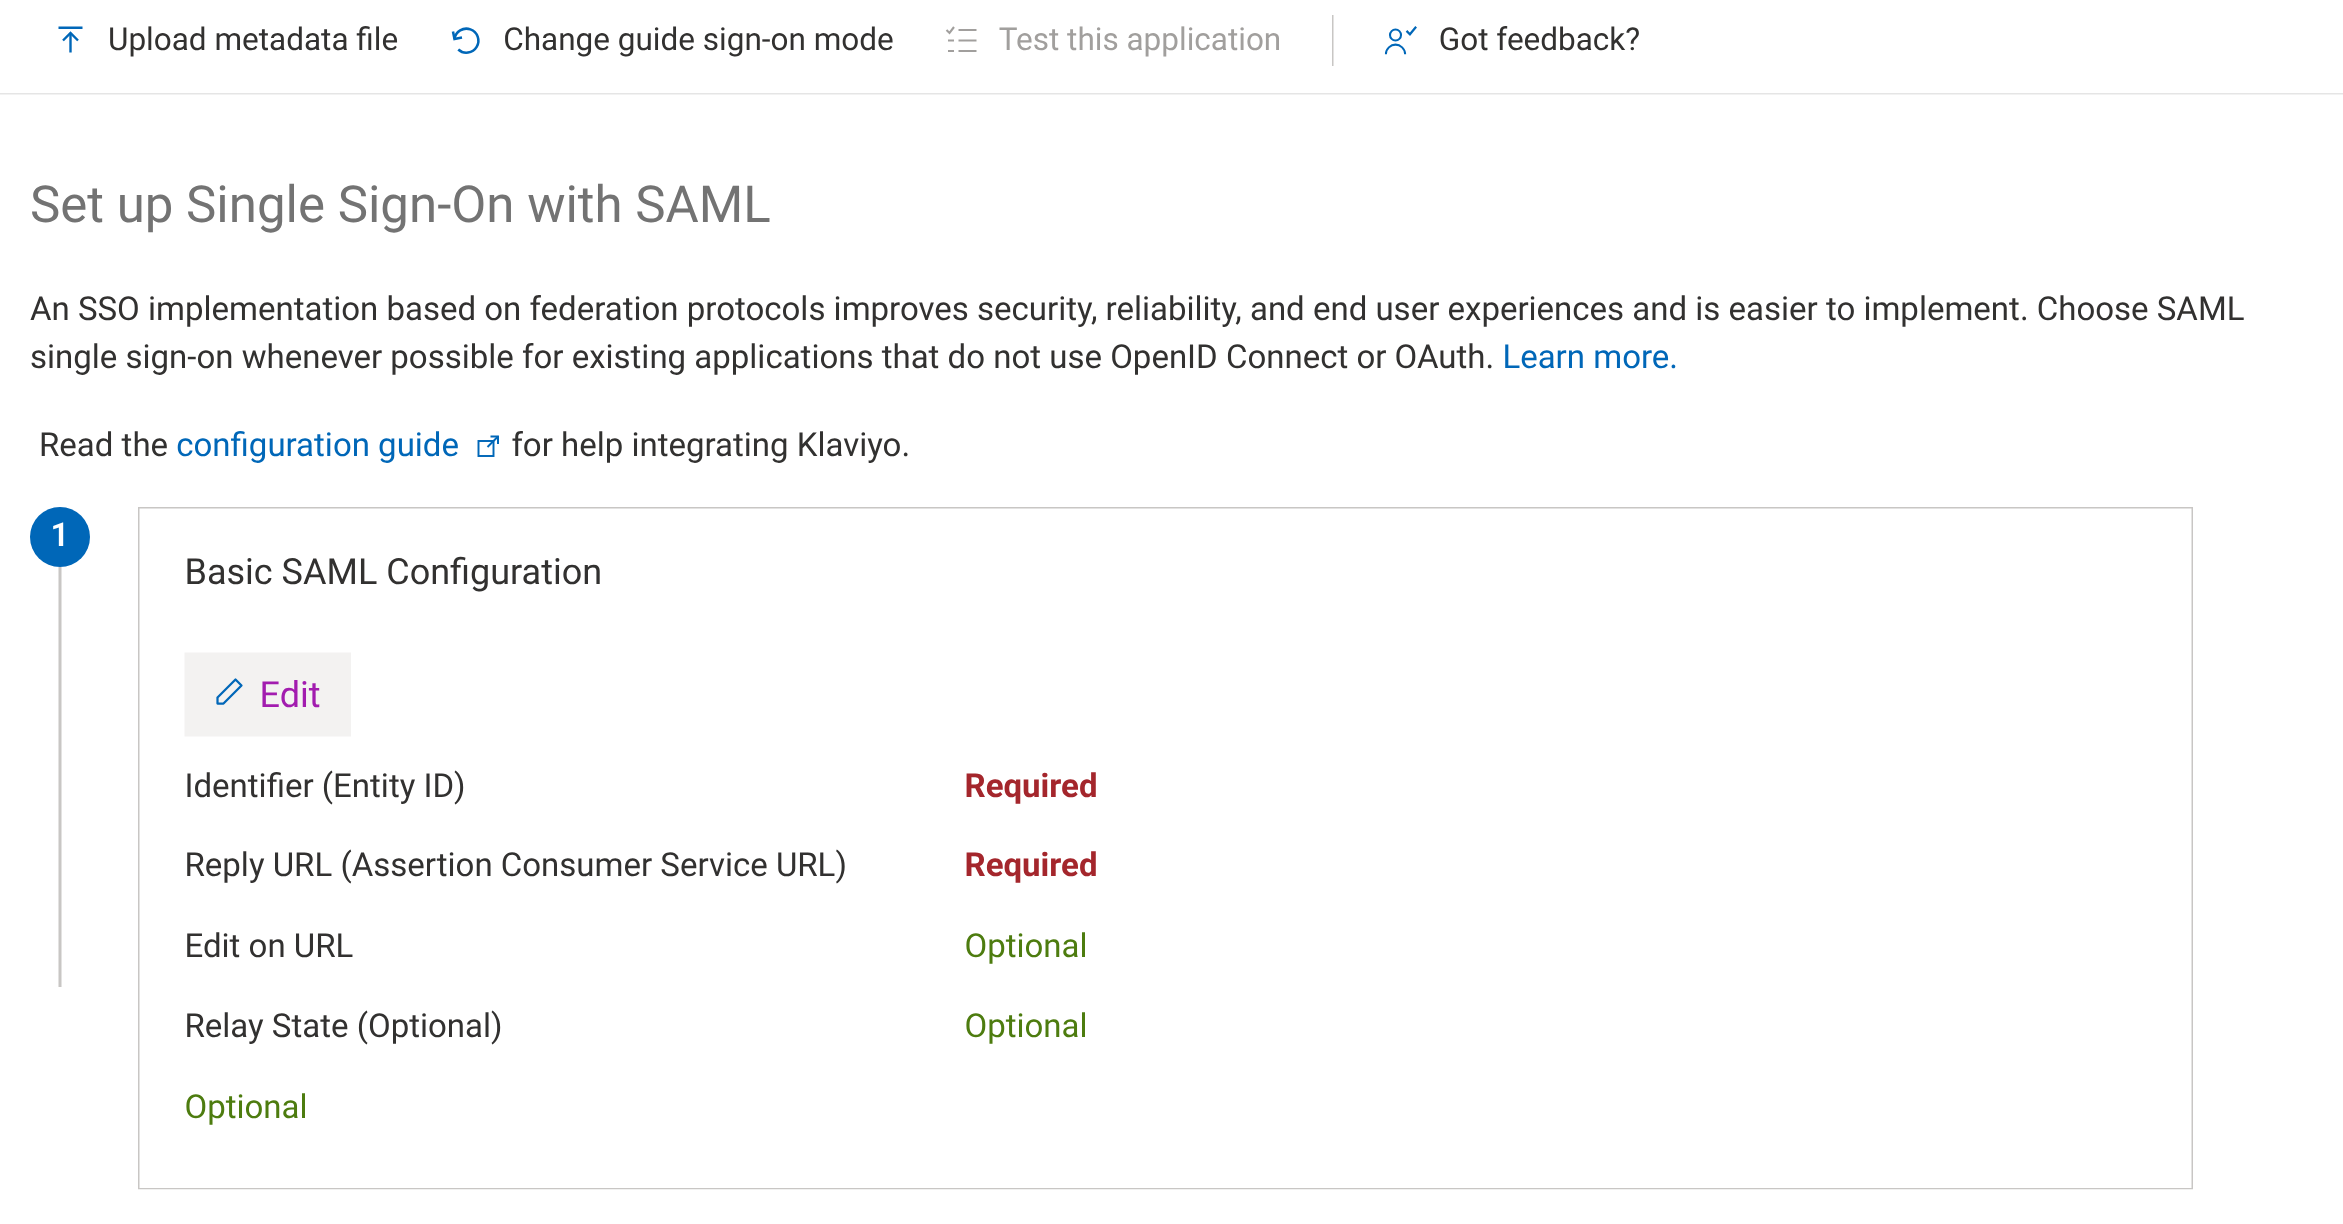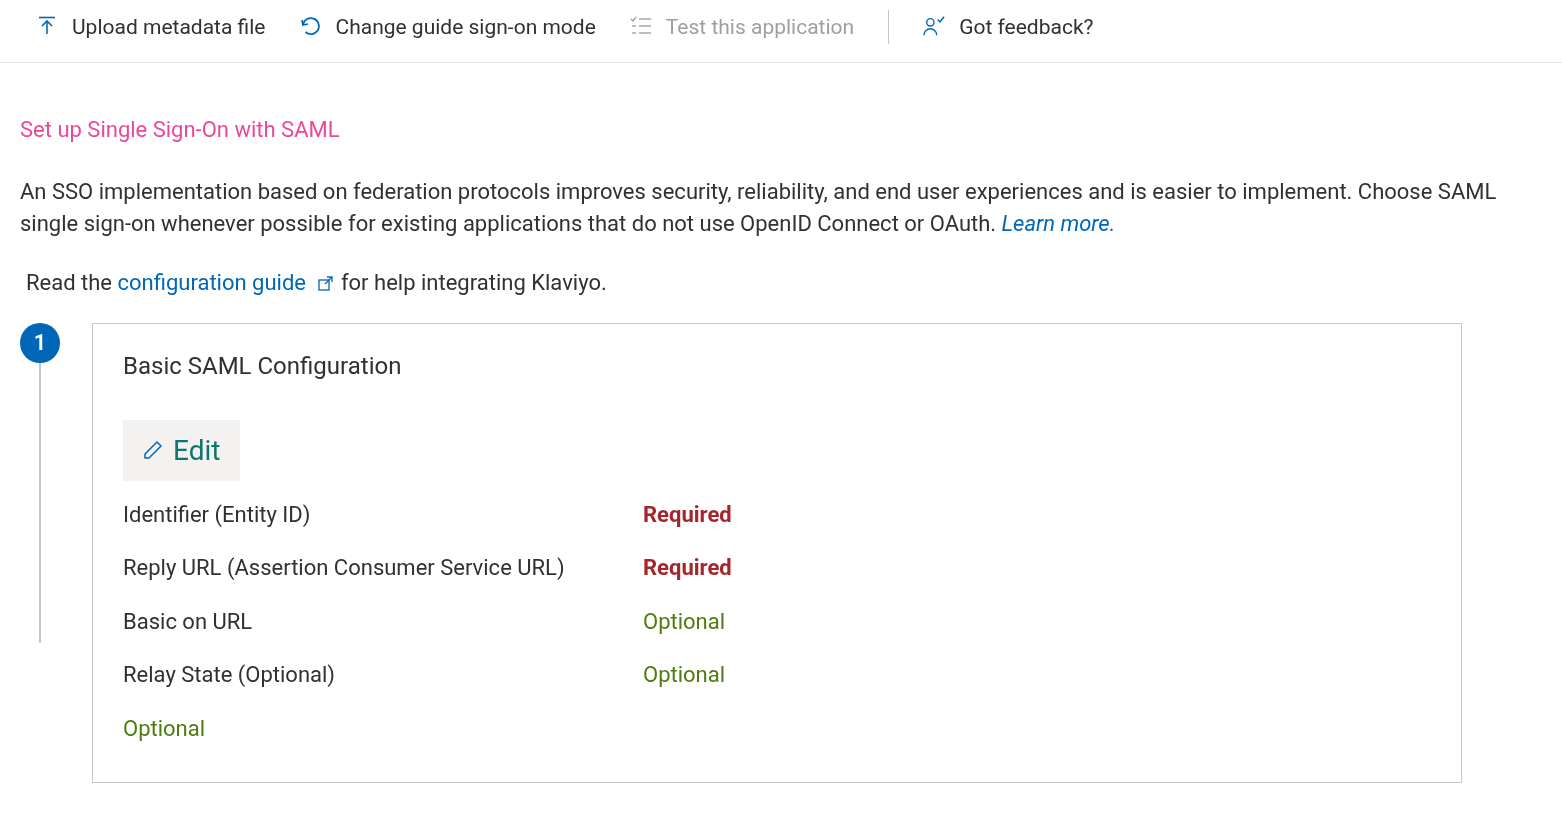--- a/index.html
+++ b/index.html
@@ -16,20 +16,21 @@
   
   .toolbar {
     display: flex;
     align-items: center;
     padding: 10px 20px 18px 36px;
     border-bottom: 1px solid #e5e5e5;
     gap: 34px;
   }
   .toolbar-item {
     display: flex;
+    align-items: center;
     gap: 14px;
     cursor: pointer;
     color: #323130;
   }
   .toolbar-item.disabled {
     color: #a19f9d;
     cursor: default;
   }
   .toolbar-item .icon {
     display: inline-flex;
@@ -42,36 +43,35 @@
     width: 1px;
     height: 34px;
     background: #c8c6c4;
   }
 
   
   .content {
     padding: 54px 20px 0 20px;
   }
   .page-title {
-    font-size: 22px;
+    font-size: 34px;
     font-weight: 400;
     margin: 0 0 34px 0;
-    color: #ec4899;
+    color: #737373;
   }
   .intro-text {
     font-size: 22px;
     font-weight: 400;
     line-height: 1.45;
     margin: 0 0 30px 0;
     color: #323130;
   }
   .intro-text a {
     color: #0067b8;
     text-decoration: none;
-    font-style: italic;
   }
 
   .guide-line {
     font-size: 22px;
     margin: 15px 0 28px 6px;
     color: #323130;
   }
   .guide-line a {
     color: #0067b8;
     text-decoration: none;
@@ -134,23 +134,23 @@
     margin: 0 0 40px 0;
     color: #323130;
   }
   .edit-btn {
     display: flex;
     align-items: center;
     gap: 10px;
     background: #f3f2f1;
     border: none;
     padding: 14px 20px;
-    font-size: 28px;
+    font-size: 24px;
     font-family: inherit;
-    color: #0f766e;
+    color: #a21caf;
     cursor: pointer;
   }
 
   .config-row {
     display: flex;
     font-size: 22px;
     line-height: 1.75;
     margin-top: 15px;
   }
   .config-label {
@@ -258,21 +258,21 @@
       <div>
         <div class="config-row">
           <div class="config-label">Identifier (Entity ID)</div>
           <div class="config-value required">Required</div>
         </div>
         <div class="config-row">
           <div class="config-label">Reply URL (Assertion Consumer Service URL)</div>
           <div class="config-value required">Required</div>
         </div>
         <div class="config-row">
-          <div class="config-label">Basic on URL</div>
+          <div class="config-label">Edit on URL</div>
           <div class="config-value optional">Optional</div>
         </div>
         <div class="config-row">
           <div class="config-label">Relay State (Optional)</div>
           <div class="config-value optional">Optional</div>
         </div>
         <div class="config-row">
           <div class="config-value optional">Optional</div>
         </div>
       </div>

